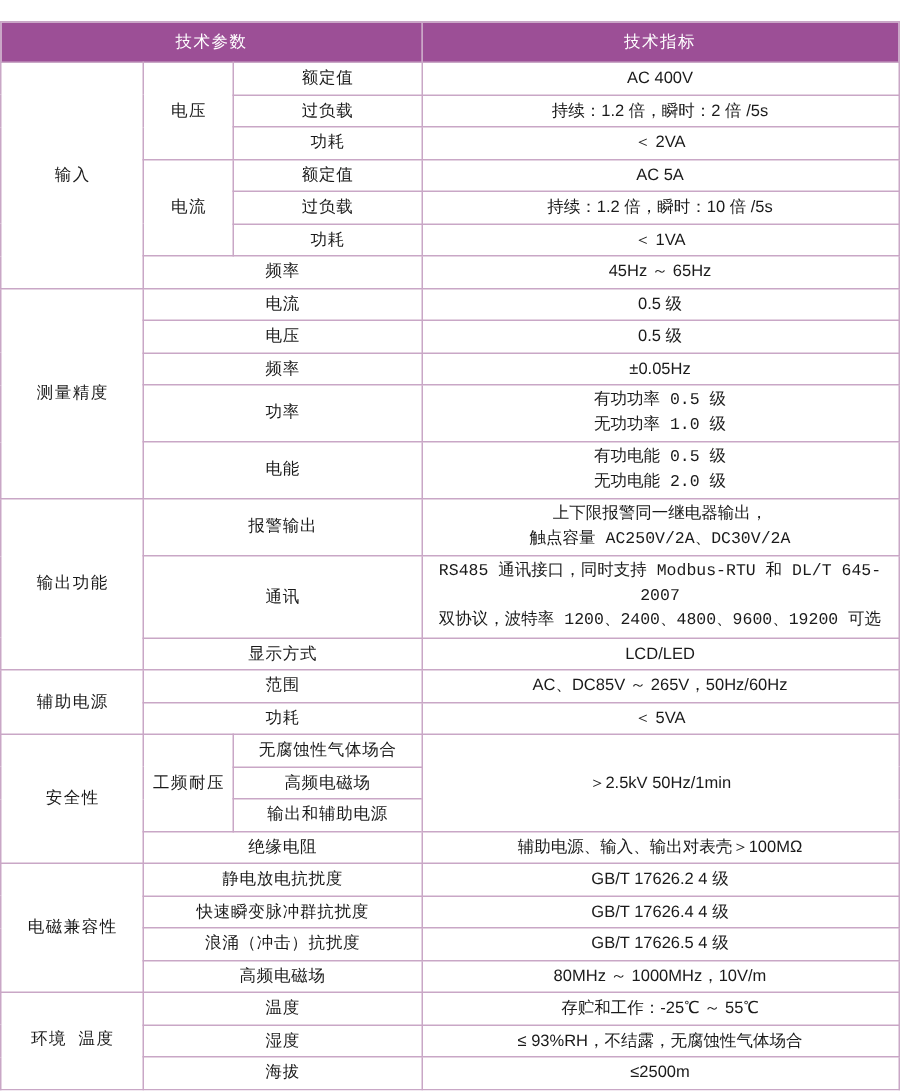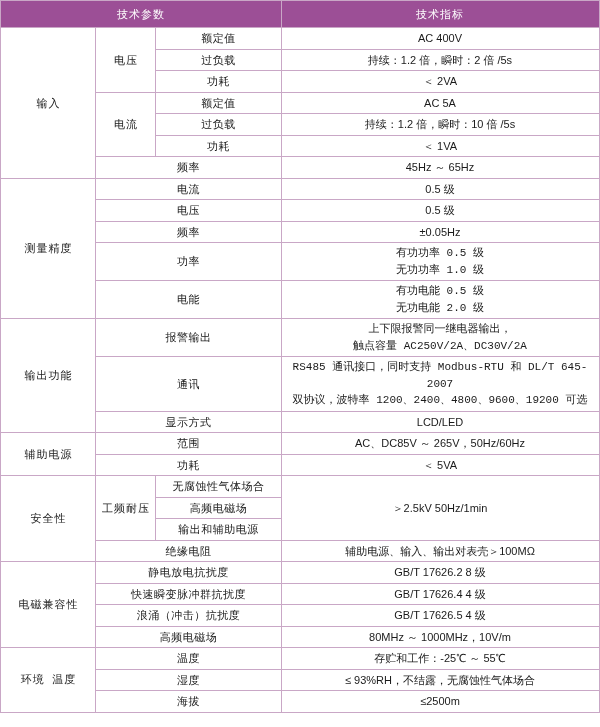--- a/index.html
+++ b/index.html
@@ -8,21 +8,21 @@
     background: #ffffff;
   }
   body {
     width: 600px;
     height: 727px;
     font-family: "Liberation Sans", sans-serif;
     color: #1a1a1a;
   }
   #spec-table {
     width: 598px;
-    margin: 0 auto;
+    margin: 14px auto;
     border-collapse: collapse;
     table-layout: fixed;
     padding-left: 18px;
   }
   #spec-table td, #spec-table th {
     border: 1px solid #c9a7c6;
     font-size: 11px;
     text-align: center;
     vertical-align: middle;
     padding: 2px 3px;
@@ -185,21 +185,21 @@
       <td class="item">输出和辅助电源</td>
     </tr>
     <tr>
       <td class="item" colspan="2">绝缘电阻</td>
       <td class="val">辅助电源、输入、输出对表壳＞100MΩ</td>
     </tr>
 
     <tr>
       <td class="cat" rowspan="4">电磁兼容性</td>
       <td class="item" colspan="2">静电放电抗扰度</td>
-      <td class="val">GB/T 17626.2 8 级</td>
+      <td class="val">GB/T 17626.2 4 级</td>
     </tr>
     <tr>
       <td class="item" colspan="2">快速瞬变脉冲群抗扰度</td>
       <td class="val">GB/T 17626.4 4 级</td>
     </tr>
     <tr>
       <td class="item" colspan="2">浪涌（冲击）抗扰度</td>
       <td class="val">GB/T 17626.5 4 级</td>
     </tr>
     <tr>

